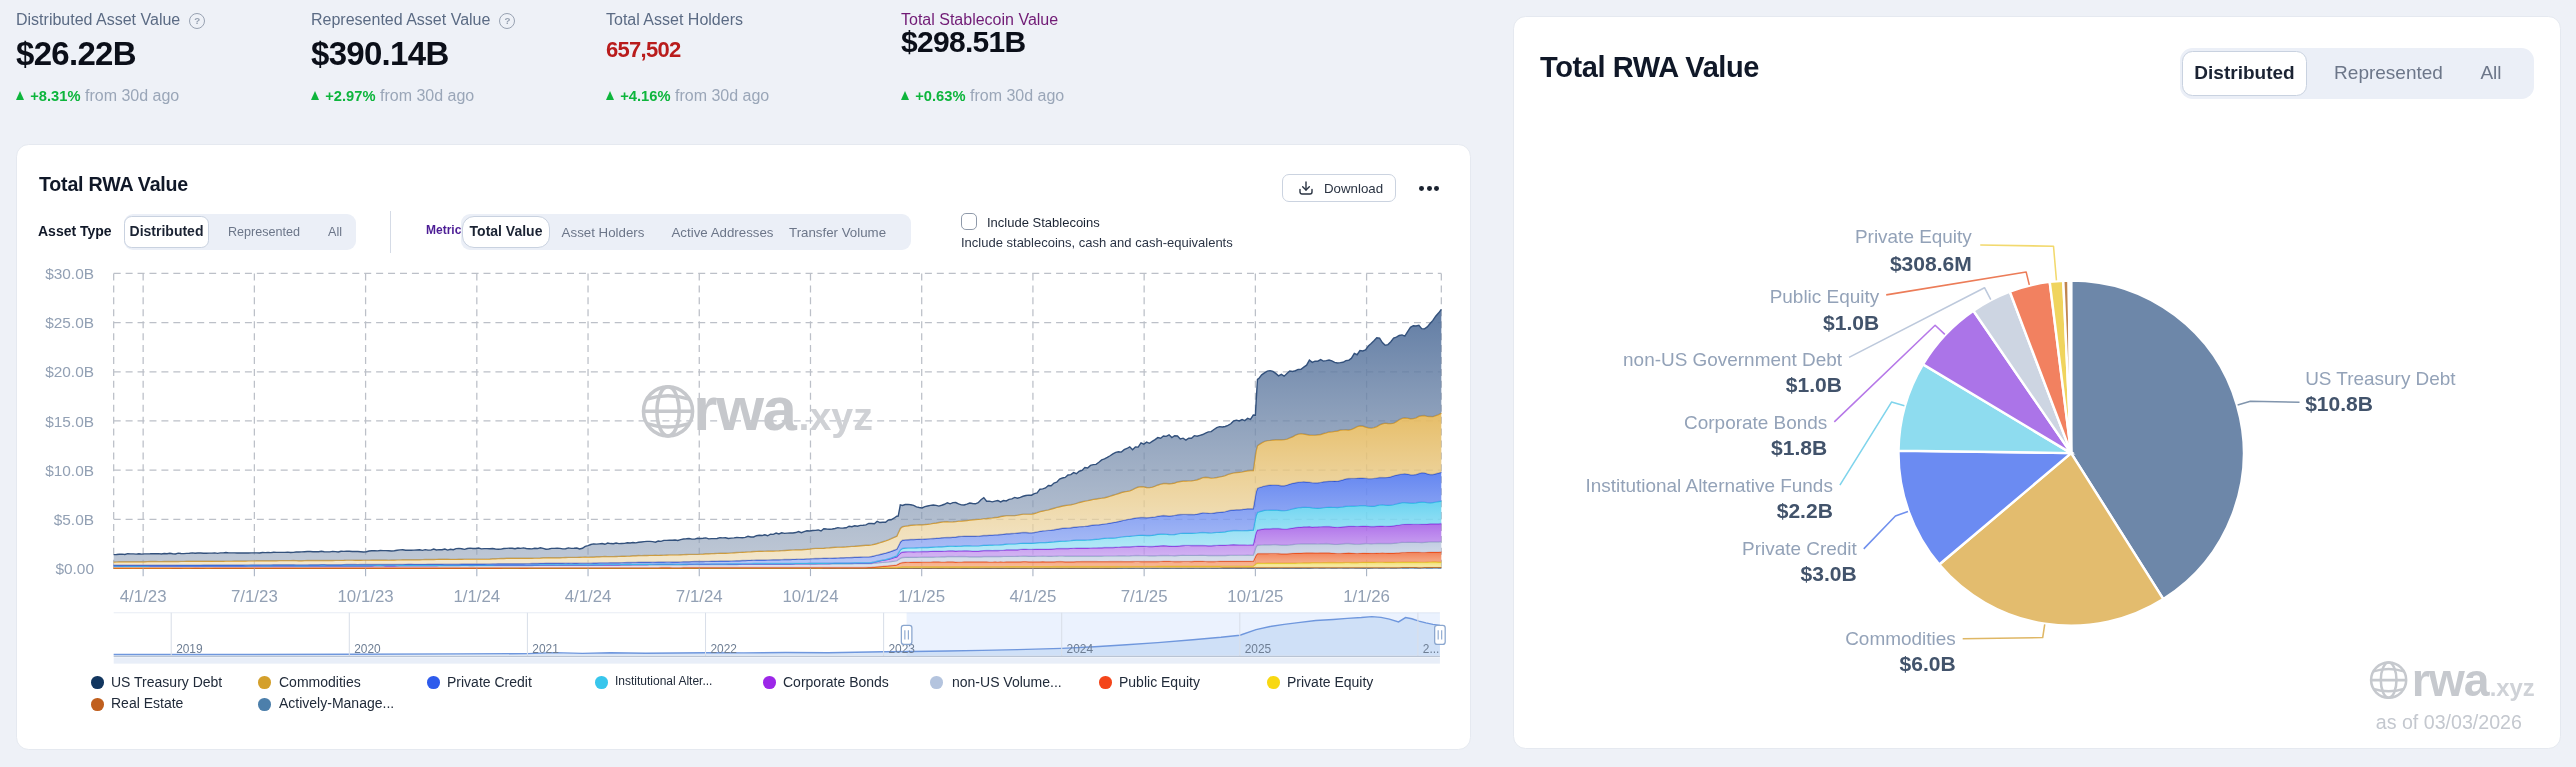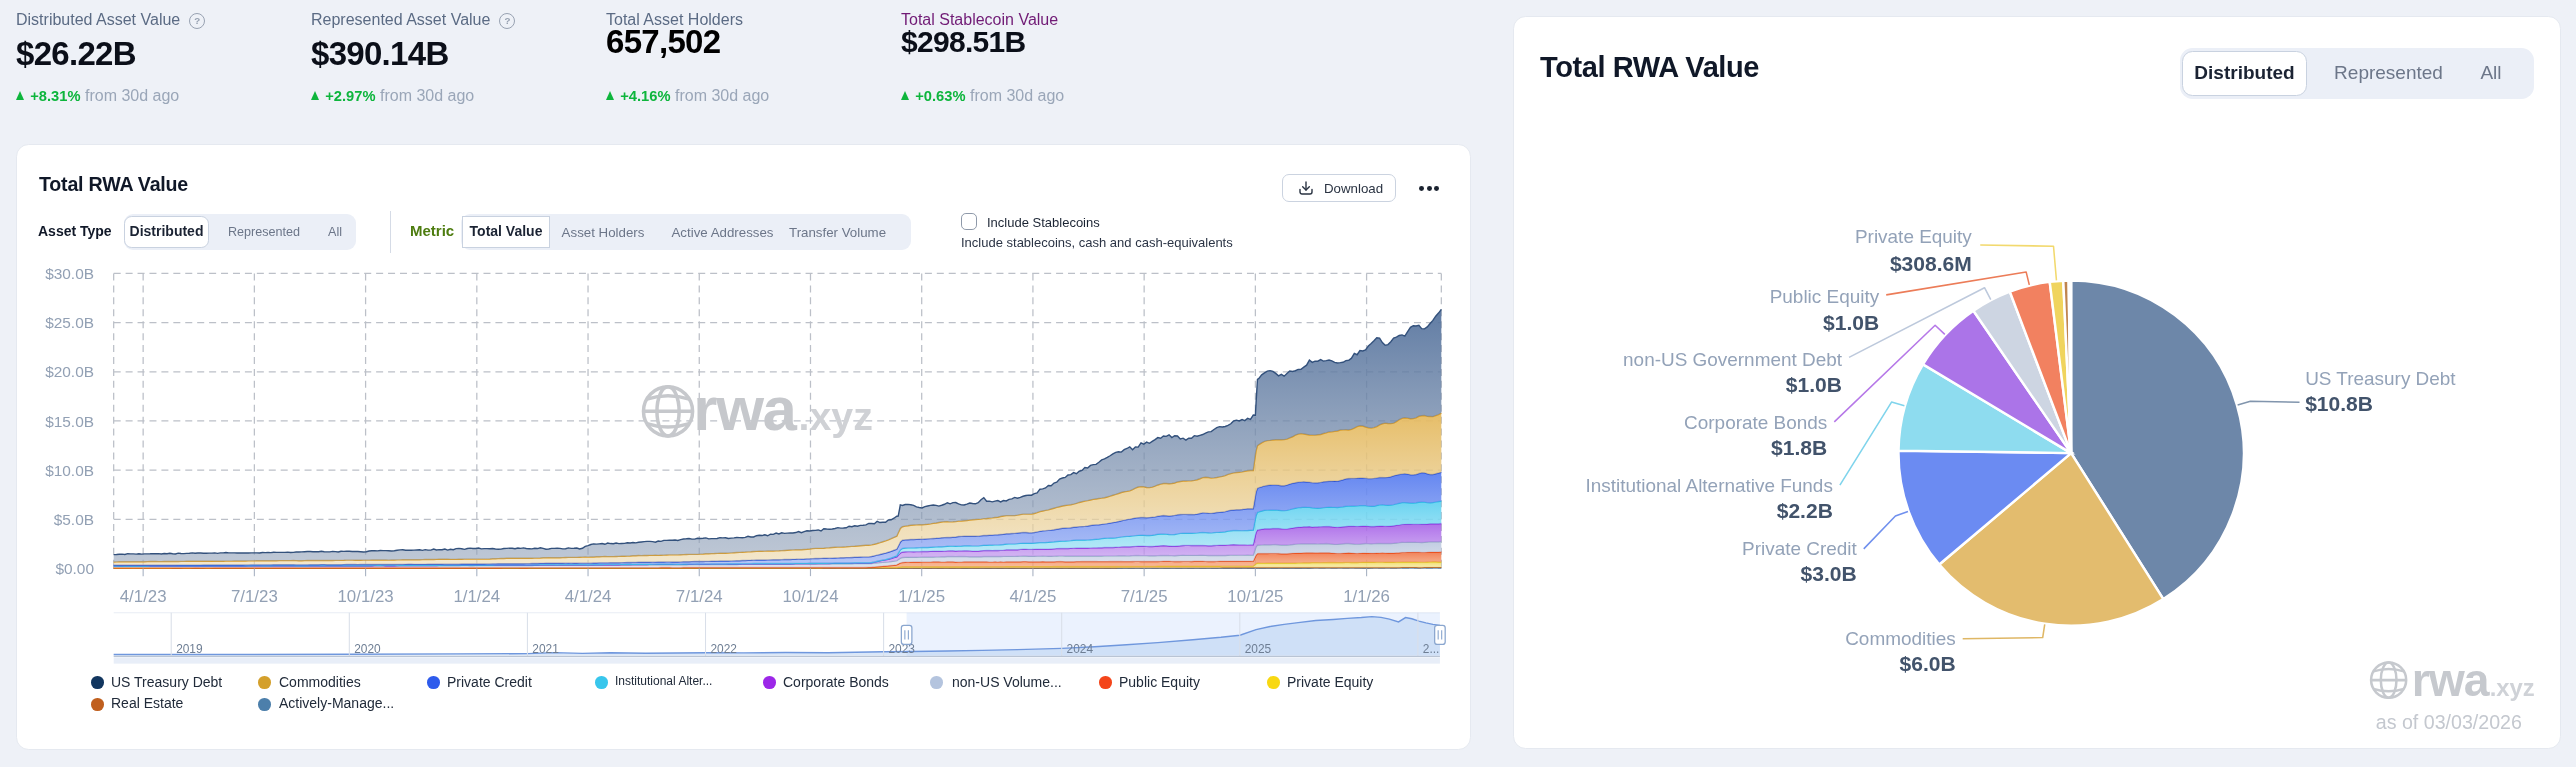--- a/index.html
+++ b/index.html
@@ -16,21 +16,21 @@
     <span style="display:inline-block;vertical-align:0.7px;width:0;height:0;border-left:4.9px solid transparent;border-right:4.9px solid transparent;border-bottom:9px solid #0db53c;margin-right:6.3px"></span><span style="color:#0db53c;font-weight:700;font-size:14.7px">+8.31%</span> from 30d ago</div>
 </div>
     <div style="position:absolute;left:311px;top:0;width:288px;height:112px">
   <div style="position:absolute;left:0;top:11.2px;font-size:16px;color:#5b6b84;font-weight:500;white-space:nowrap">Represented Asset Value<span style="display:inline-block;vertical-align:1.4px;margin-left:9px;width:14px;height:14px;border:1.4px solid #98a2b2;border-radius:50%;color:#98a2b2;font-size:9.8px;line-height:14px;text-align:center;font-weight:700">?</span></div>
   <div style="position:absolute;left:0;top:36px;font-size:33px;line-height:36px;font-weight:700;color:#0b0f19;letter-spacing:-0.7px;white-space:nowrap">$390.14B</div>
   <div style="position:absolute;left:0;top:87px;font-size:16px;color:#9aa6b8;white-space:nowrap">
     <span style="display:inline-block;vertical-align:0.7px;width:0;height:0;border-left:4.9px solid transparent;border-right:4.9px solid transparent;border-bottom:9px solid #0db53c;margin-right:6.3px"></span><span style="color:#0db53c;font-weight:700;font-size:14.7px">+2.97%</span> from 30d ago</div>
 </div>
     <div style="position:absolute;left:606px;top:0;width:288px;height:112px">
   <div style="position:absolute;left:0;top:11.2px;font-size:16px;color:#5b6b84;font-weight:500;white-space:nowrap">Total Asset Holders</div>
-  <div style="position:absolute;left:0;top:24px;font-size:33px;line-height:36px;font-weight:700;color:#000000;letter-spacing:-0.7px;white-space:nowrap">657,502</div>
+  <div style="position:absolute;left:0;top:32px;font-size:22px;line-height:36px;font-weight:700;color:#b91c1c;letter-spacing:-0.7px;white-space:nowrap">657,502</div>
   <div style="position:absolute;left:0;top:87px;font-size:16px;color:#9aa6b8;white-space:nowrap">
     <span style="display:inline-block;vertical-align:0.7px;width:0;height:0;border-left:4.9px solid transparent;border-right:4.9px solid transparent;border-bottom:9px solid #0db53c;margin-right:6.3px"></span><span style="color:#0db53c;font-weight:700;font-size:14.7px">+4.16%</span> from 30d ago</div>
 </div>
     <div style="position:absolute;left:901px;top:0;width:288px;height:112px">
   <div style="position:absolute;left:0;top:11.2px;font-size:16px;color:#701a75;font-weight:500;white-space:nowrap">Total Stablecoin Value</div>
   <div style="position:absolute;left:0;top:24px;font-size:30px;line-height:36px;font-weight:700;color:#0b0f19;letter-spacing:-0.7px;white-space:nowrap">$298.51B</div>
   <div style="position:absolute;left:0;top:87px;font-size:16px;color:#9aa6b8;white-space:nowrap">
     <span style="display:inline-block;vertical-align:0.7px;width:0;height:0;border-left:4.9px solid transparent;border-right:4.9px solid transparent;border-bottom:9px solid #0db53c;margin-right:6.3px"></span><span style="color:#0db53c;font-weight:700;font-size:14.7px">+0.63%</span> from 30d ago</div>
 </div>
 
@@ -47,23 +47,23 @@
   <span style="position:absolute;left:0;width:4.9px;height:4.9px;border-radius:50%;background:#1b2330"></span>
   <span style="position:absolute;left:7.7px;width:4.9px;height:4.9px;border-radius:50%;background:#1b2330"></span>
   <span style="position:absolute;left:15.4px;width:4.9px;height:4.9px;border-radius:50%;background:#1b2330"></span>
 </div>
 <div style="position:absolute;left:38px;top:223px;font-size:14px;line-height:17px;font-weight:700;color:#101828">Asset Type</div>
 <div style="position:absolute;left:124px;top:214px;width:232px;height:36px;background:#ebeff7;border-radius:9px"></div>
 <div style="position:absolute;left:124px;top:216px;width:85px;height:32px;background:#fff;border:1.4px solid #c9d2e0;border-radius:7.7px;box-sizing:border-box;text-align:center;line-height:29px;font-size:14px;font-weight:600;color:#1b2333">Distributed</div>
 <div style="position:absolute;left:222px;top:225px;width:84px;text-align:center;font-size:12.6px;color:#6c7689;white-space:nowrap">Represented</div>
 <div style="position:absolute;left:314px;top:225px;width:42px;text-align:center;font-size:12.6px;color:#6c7689">All</div>
 <div style="position:absolute;left:390px;top:211px;width:1.4px;height:42px;background:#d5dbe6"></div>
-<div style="position:absolute;left:410px;top:222px;font-size:15px;line-height:17px;font-weight:700;color:#4d7c0f">Metric</div>
+<div style="position:absolute;left:426px;top:222px;font-size:12px;line-height:17px;font-weight:700;color:#4c1d95">Metric</div>
 <div style="position:absolute;left:461px;top:214px;width:450px;height:36px;background:#ebeff7;border-radius:9px"></div>
-<div style="position:absolute;left:462px;top:216px;width:88px;height:32px;background:#fff;border:1.4px solid #c9d2e0;border-radius:0;box-sizing:border-box;text-align:center;line-height:29px;font-size:14px;font-weight:600;color:#1b2333">Total Value</div>
+<div style="position:absolute;left:462px;top:216px;width:88px;height:32px;background:#fff;border:1.4px solid #c9d2e0;border-radius:12px;box-sizing:border-box;text-align:center;line-height:29px;font-size:14px;font-weight:600;color:#1b2333">Total Value</div>
 <div style="position:absolute;left:554px;top:225px;width:98px;text-align:center;font-size:13.3px;color:#6c7689;white-space:nowrap">Asset Holders</div>
 <div style="position:absolute;left:663px;top:225px;width:119px;text-align:center;font-size:13.3px;color:#6c7689;white-space:nowrap">Active Addresses</div>
 <div style="position:absolute;left:789px;top:225px;width:112px;text-align:left;font-size:13.3px;color:#6c7689;white-space:nowrap">Transfer Volume</div>
 <div style="position:absolute;left:961px;top:213px;width:16px;height:17px;border:1.4px solid #8e99a9;border-radius:4.9px;box-sizing:border-box;background:#fff"></div>
 <div style="position:absolute;left:987px;top:215px;font-size:13px;color:#1b2433">Include Stablecoins</div>
 <div style="position:absolute;left:961px;top:235px;font-size:13px;color:#2b3445">Include stablecoins, cash and cash-equivalents</div>
 
 <div style="position:absolute;left:1540px;top:53px;font-size:29px;line-height:29.5px;font-weight:700;color:#101828;letter-spacing:-0.4px">Total RWA Value</div>
 <div style="position:absolute;left:2180px;top:48px;width:354px;height:51px;background:#ebeff7;border-radius:12.6px"></div>
 <div style="position:absolute;left:2182px;top:51px;width:125px;height:45px;background:#fff;border:1.4px solid #c9d2e0;border-radius:10.5px;box-sizing:border-box;text-align:center;line-height:42px;font-size:19px;font-weight:600;color:#1b2333">Distributed</div>

